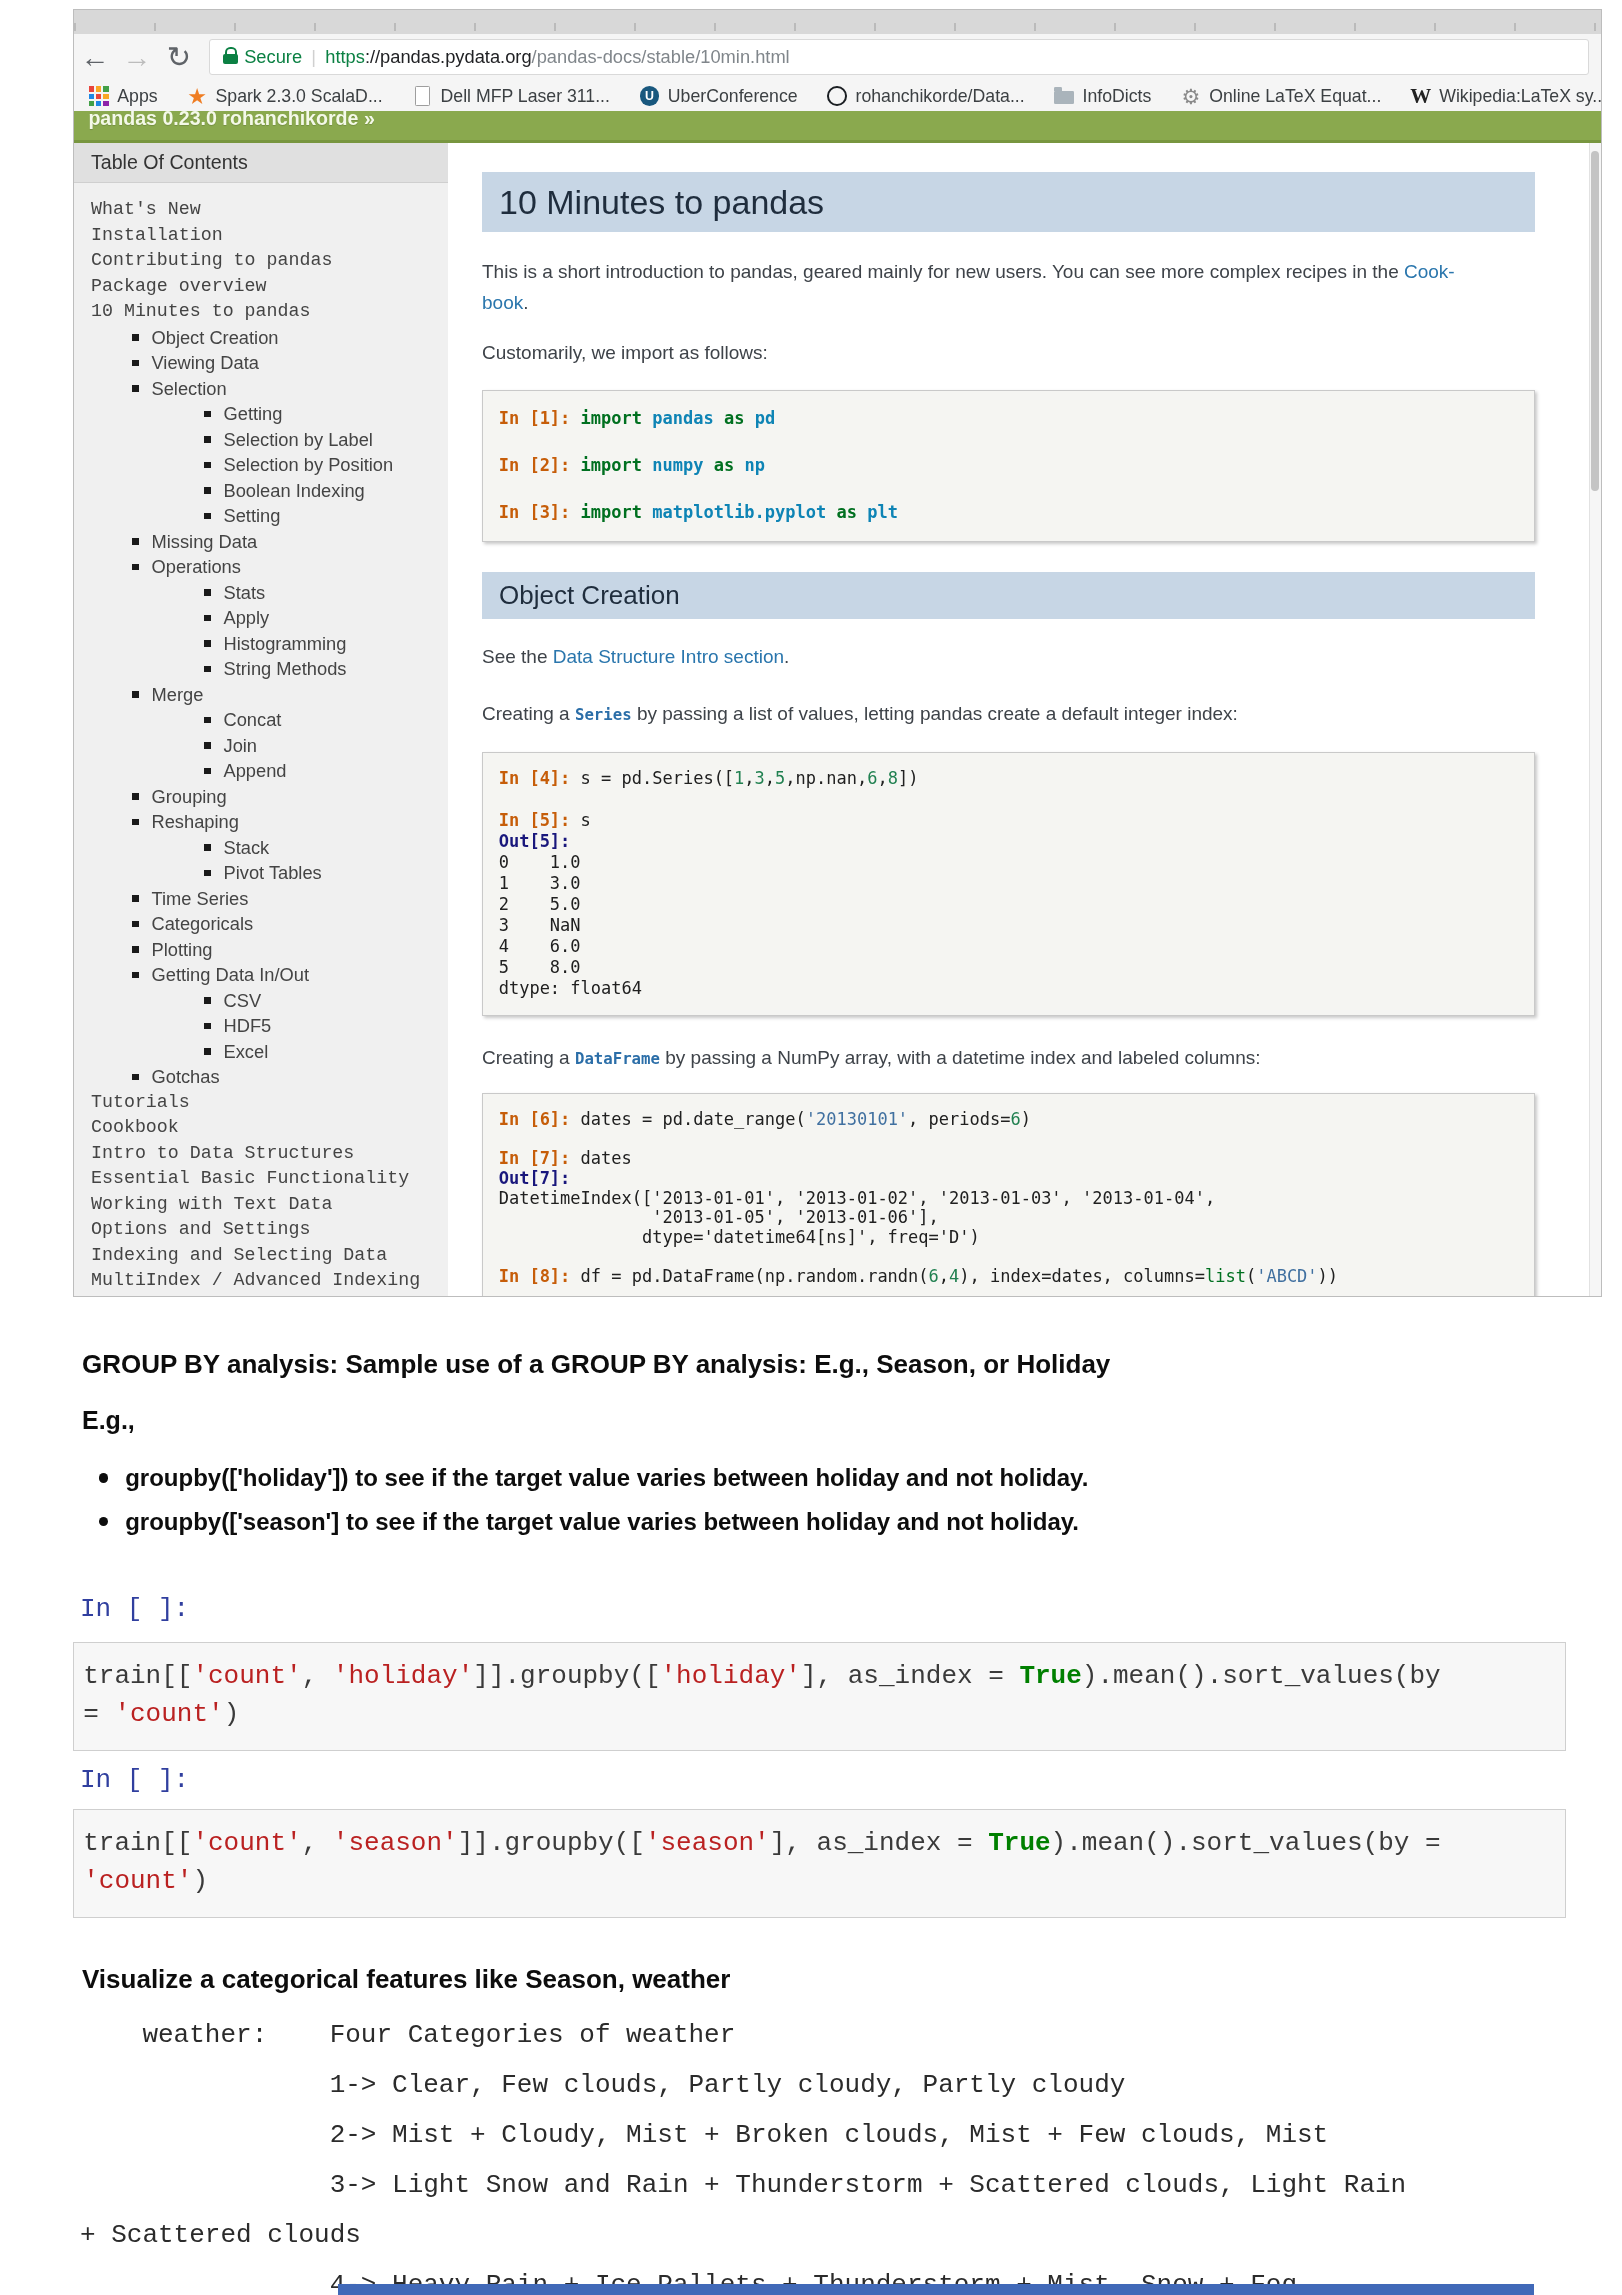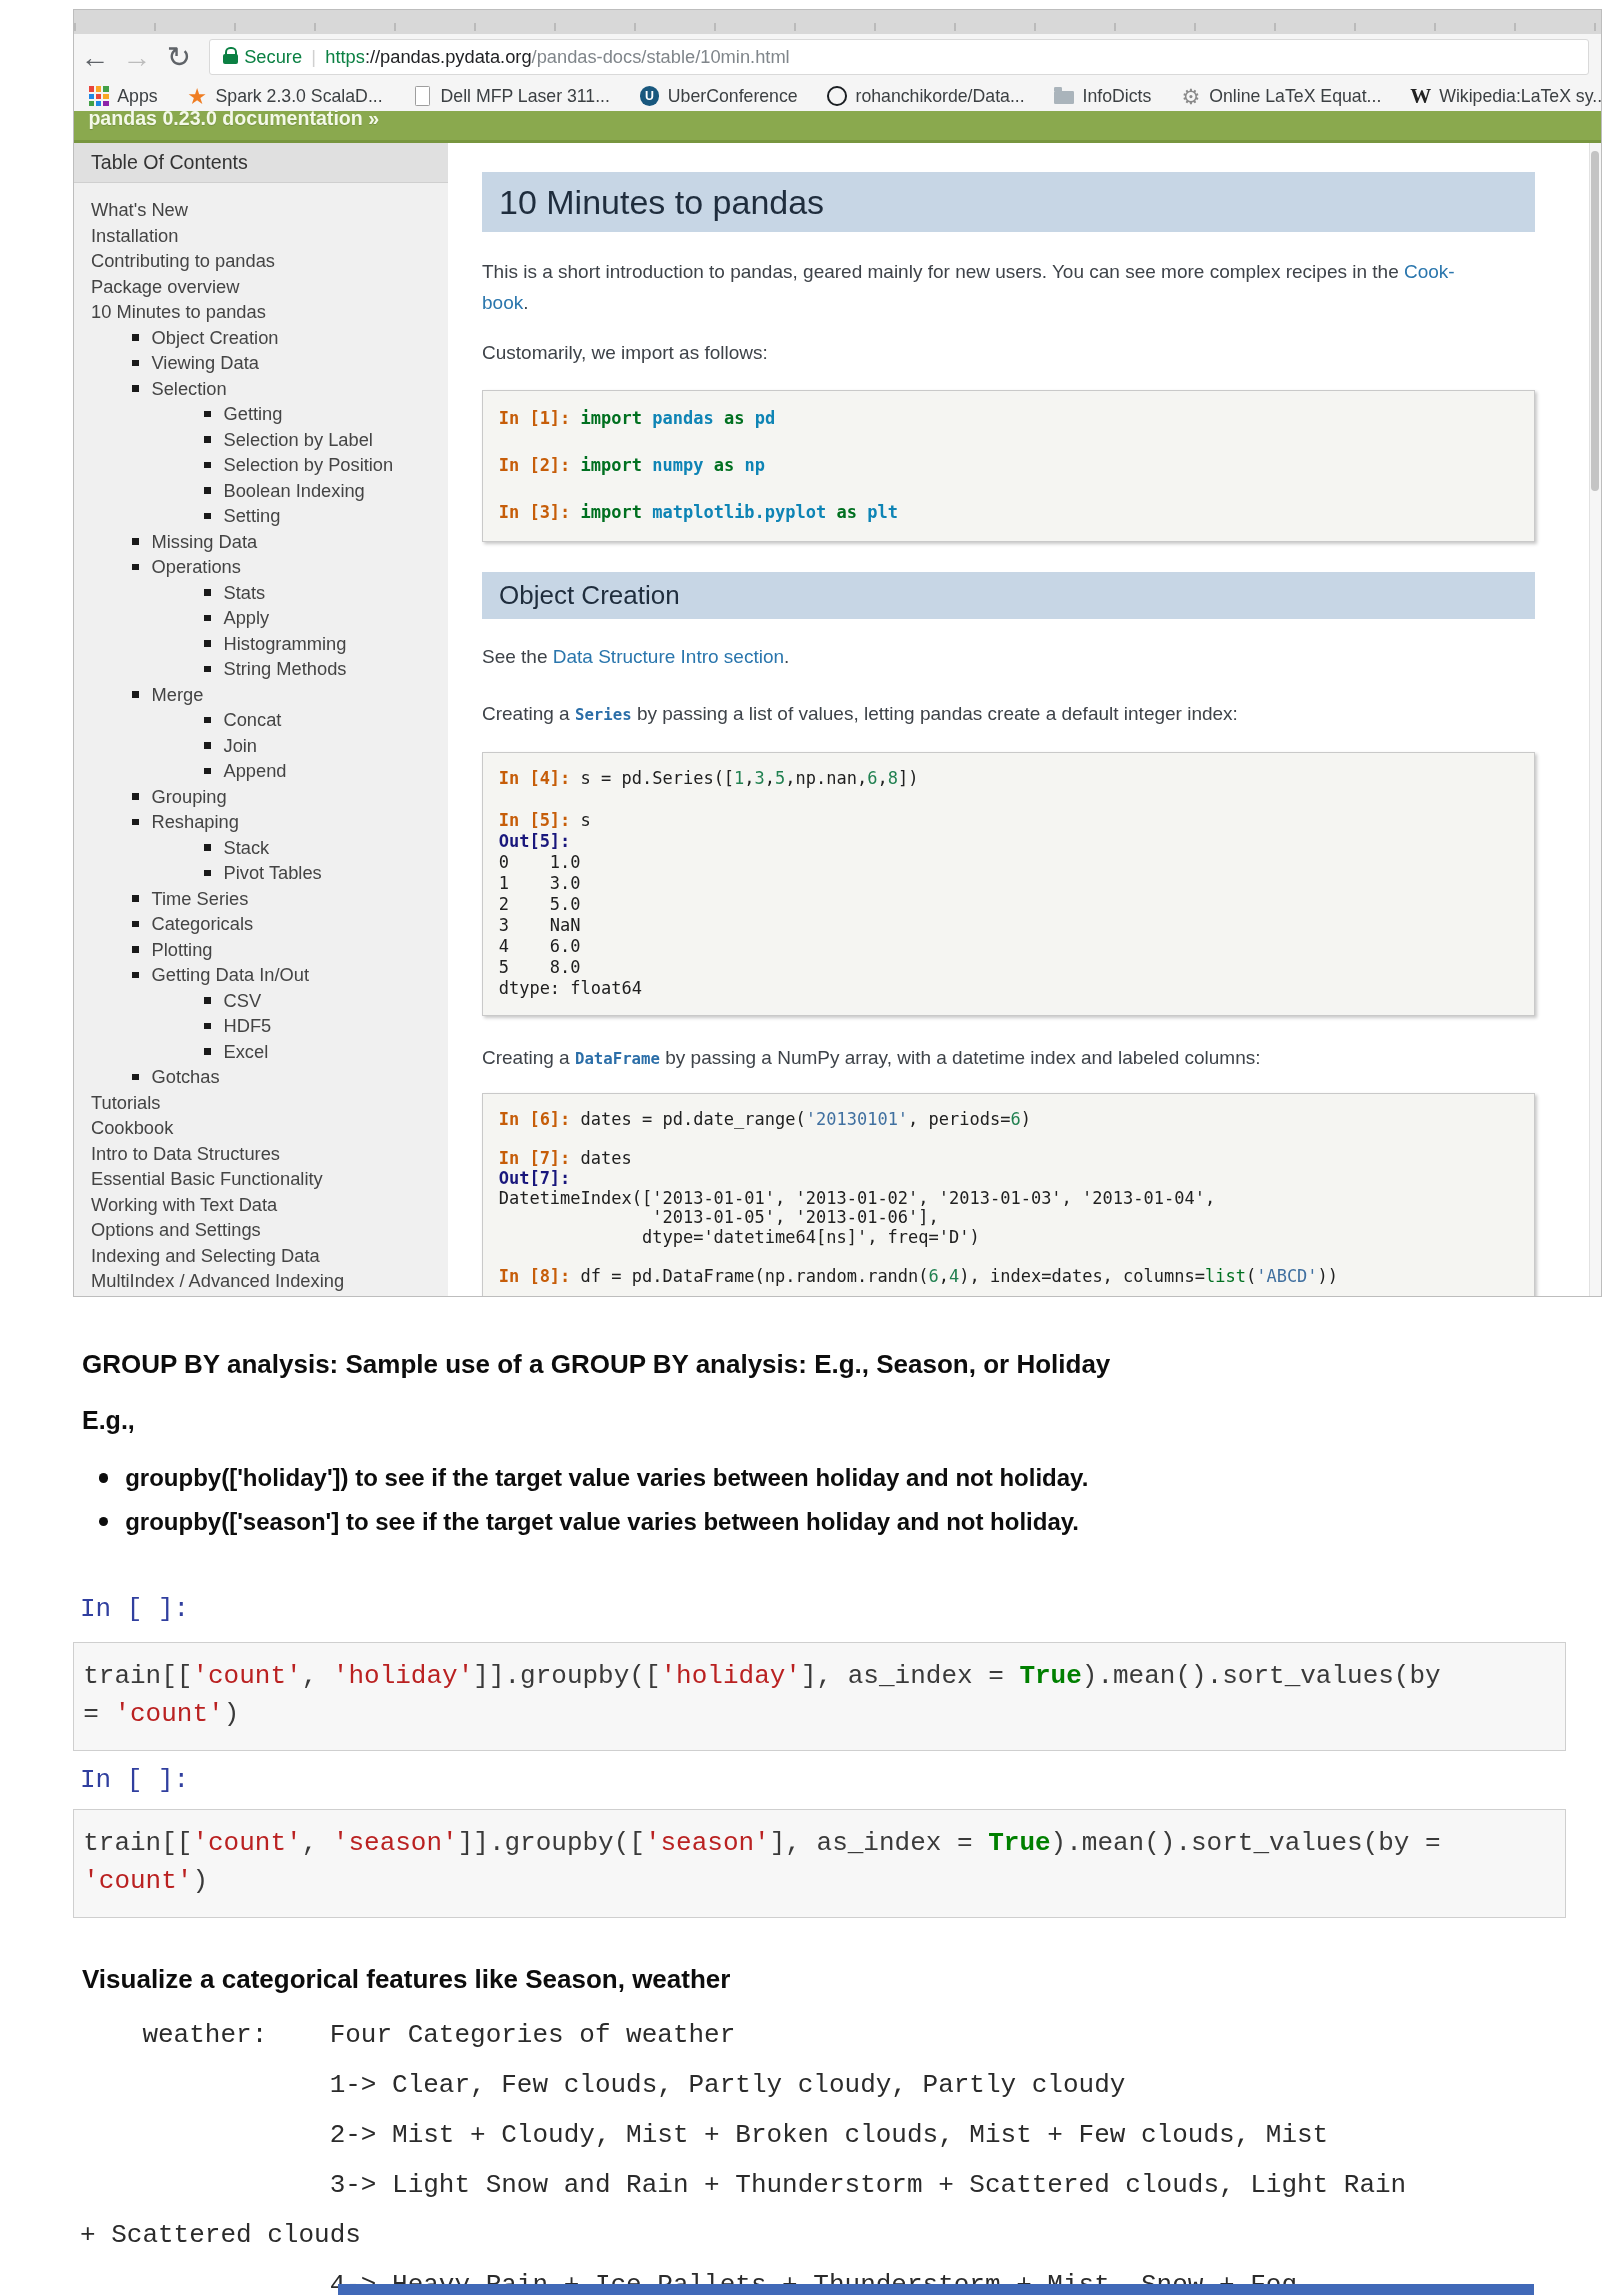--- a/index.html
+++ b/index.html
@@ -51,21 +51,21 @@
             border-bottom:3.3px solid #78963f;overflow:hidden;}
   .greenbar .txt{color:#f4f9e8;font-size:19.6px;font-weight:bold;margin:-4.6px 0 0 14.4px;
                  text-shadow:0 0.7px 0.7px rgba(0,0,0,.15);}
 
   
   .sidebar{position:absolute;left:0;top:133px;width:396px;bottom:0;background:#f0f0f0;overflow:hidden;}
   .toc-title{background:#e0e0e0;border-bottom:0.7px solid #cfcfcf;padding:7.9px 0 7.9px 17px;
              font-size:19.6px;color:#333;}
   .toc-list{padding-top:14.4px;}
   .toc-item{font-size:18.3px;color:#444;line-height:25.5px;display:flex;align-items:center;white-space:nowrap;}
-  .toc-item.l1{padding-left:17px;}
+  .toc-item.l1{padding-left:17px;font-family:Liberation Mono, monospace;}
   .toc-item.l2{padding-left:58px;}
   .toc-item.l3{padding-left:130px;}
   .toc-bullet{width:6.5px;height:6.5px;background:#1a1a1a;display:inline-block;margin-right:13px;flex:0 0 auto;}
 
   
   .main{position:absolute;left:374px;top:133px;right:0;bottom:0;background:#fff;overflow:hidden;
         padding:29px 66px 0 34px;}
   .h1-block{background:#c7d6e5;padding:10.5px 0 10.5px 17px;font-size:34px;color:#1f2d3d;}
   .h2-block{background:#c7d6e5;padding:7.9px 0 7.9px 17px;font-size:26px;color:#1f2d3d;margin-top:30px;}
   .para{font-size:19px;color:#3e4349;line-height:31px;white-space:nowrap;}
@@ -185,21 +185,21 @@
         </div>
         <div class="bm">
           <span class="bm-icon">
             <span class="icon-wiki">W</span>
           </span>
           <span class="bm-label">Wikipedia:LaTeX sy...</span>
         </div>
       </div>
 
     <div class="greenbar">
-      <div class="txt">pandas 0.23.0 documentation »</div>
+      <div class="txt">pandas 0.23.0 rohanchikorde »</div>
     </div>
 
     <div class="sidebar">
       <div class="toc-title">Table Of Contents</div>
       <div class="toc-list" id="toc-list">
           <div class="toc-item l1">
             <span>What's New</span>
           </div>
           <div class="toc-item l1">
             <span>Installation</span>

